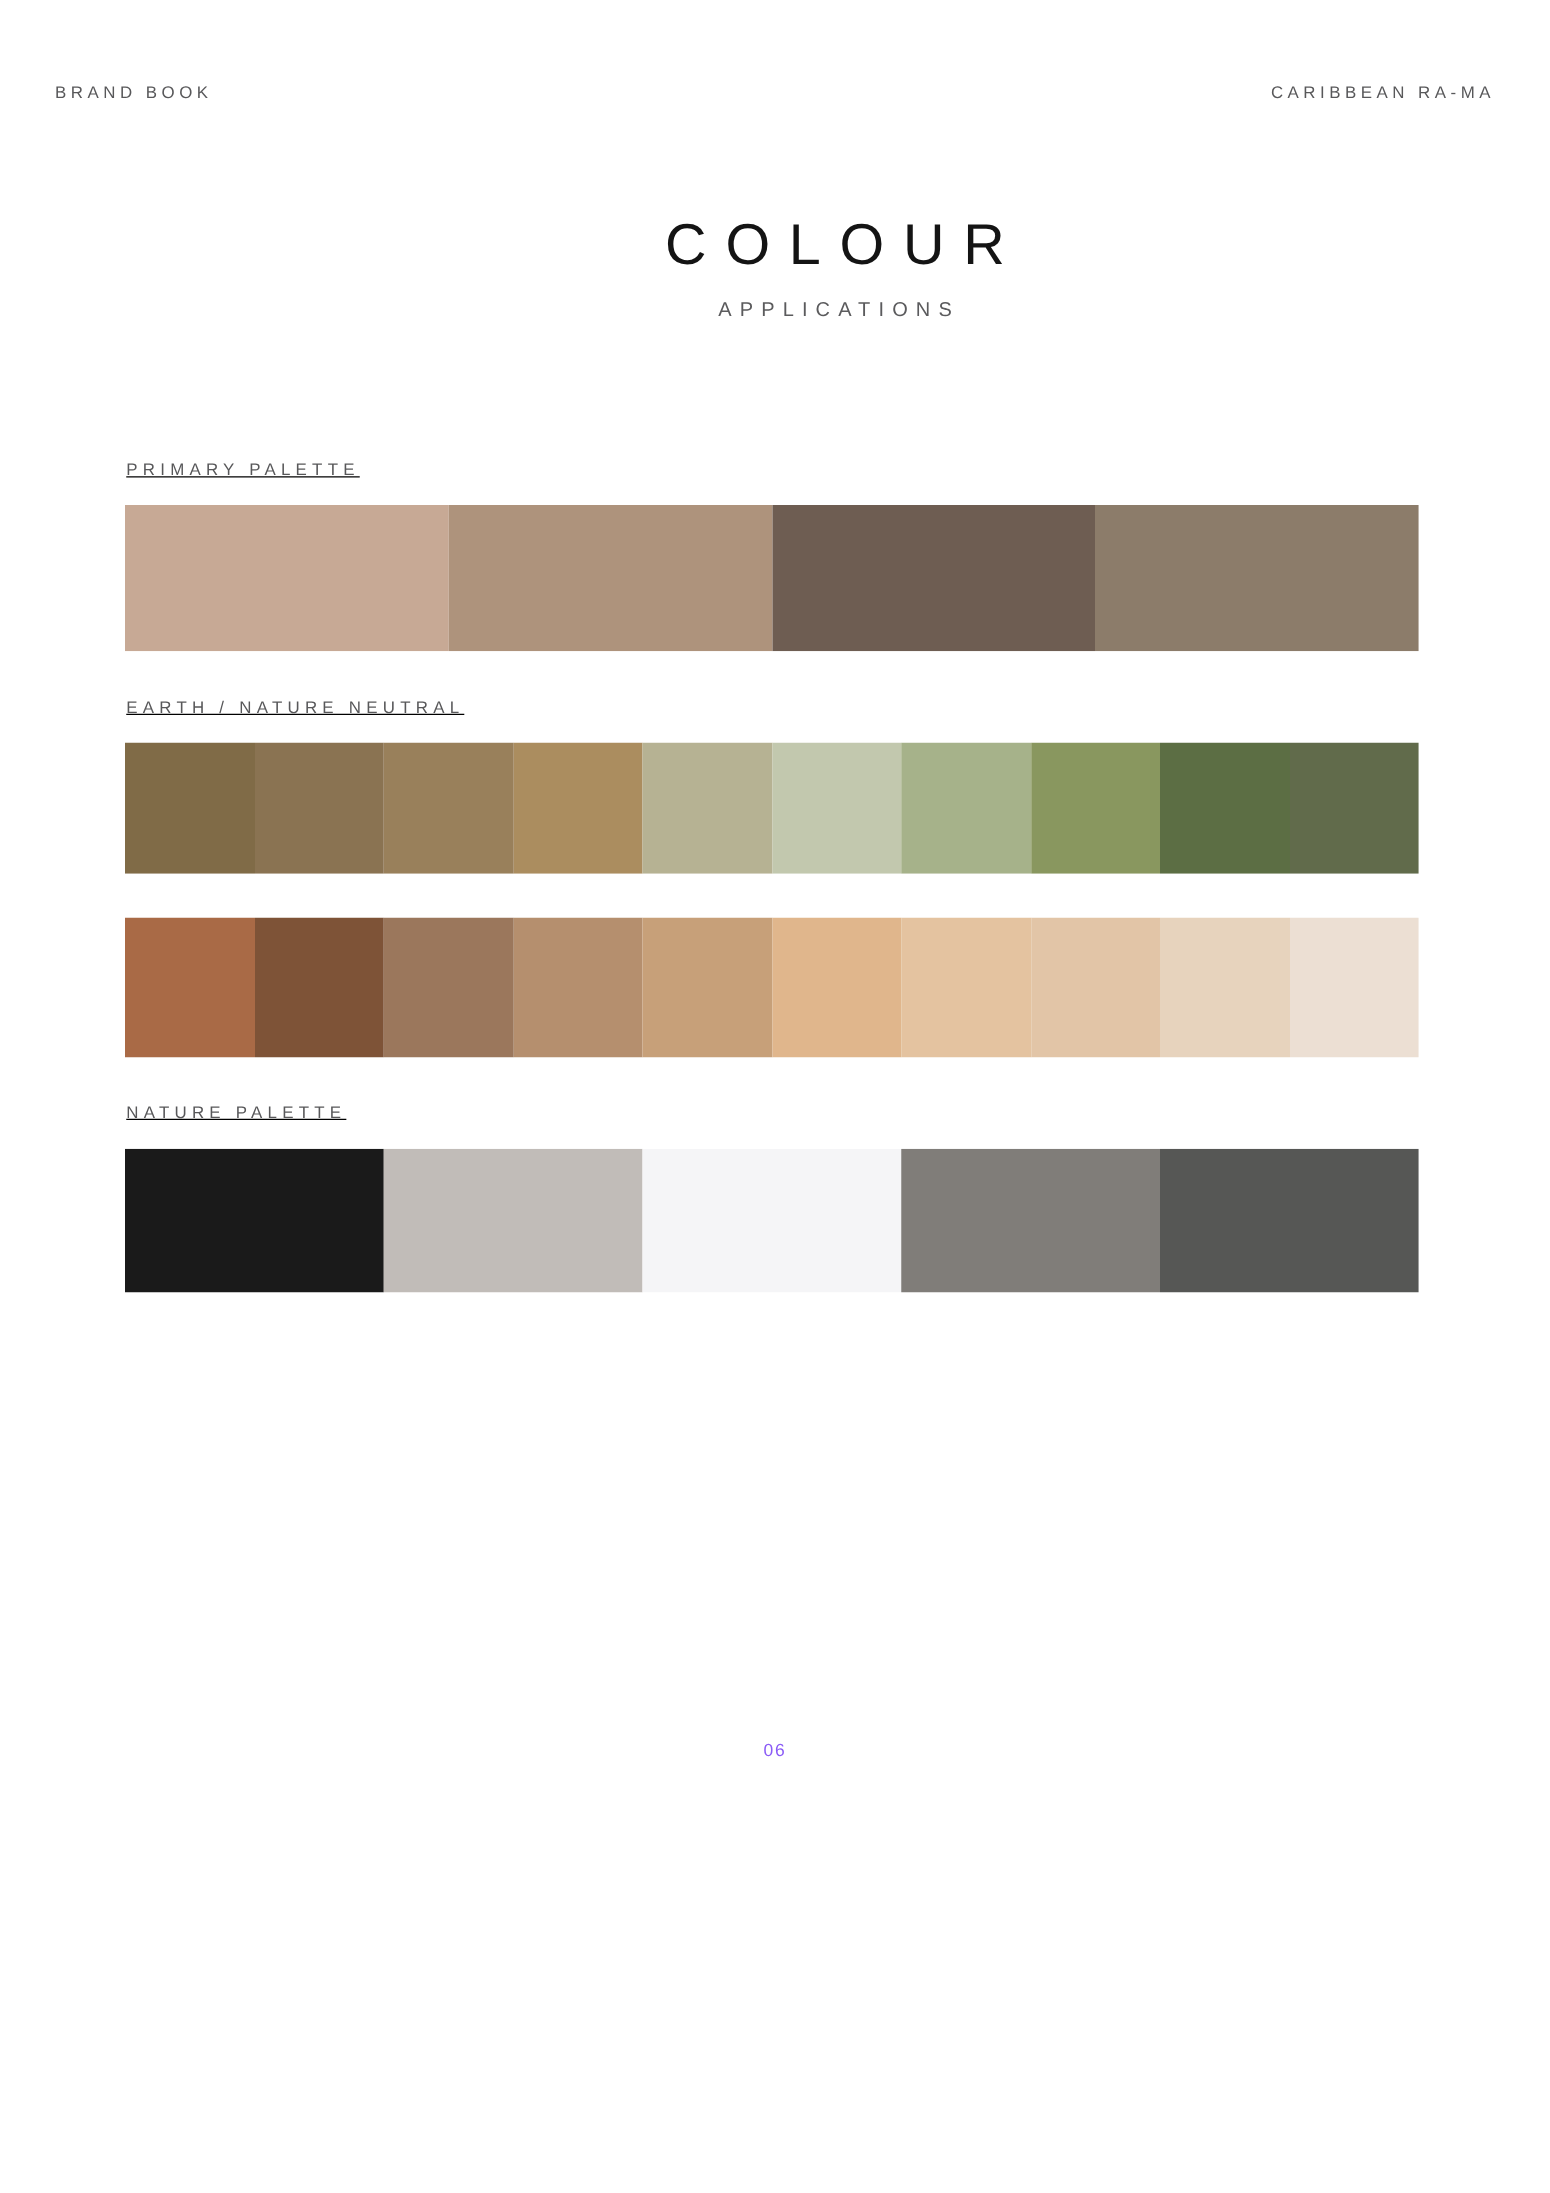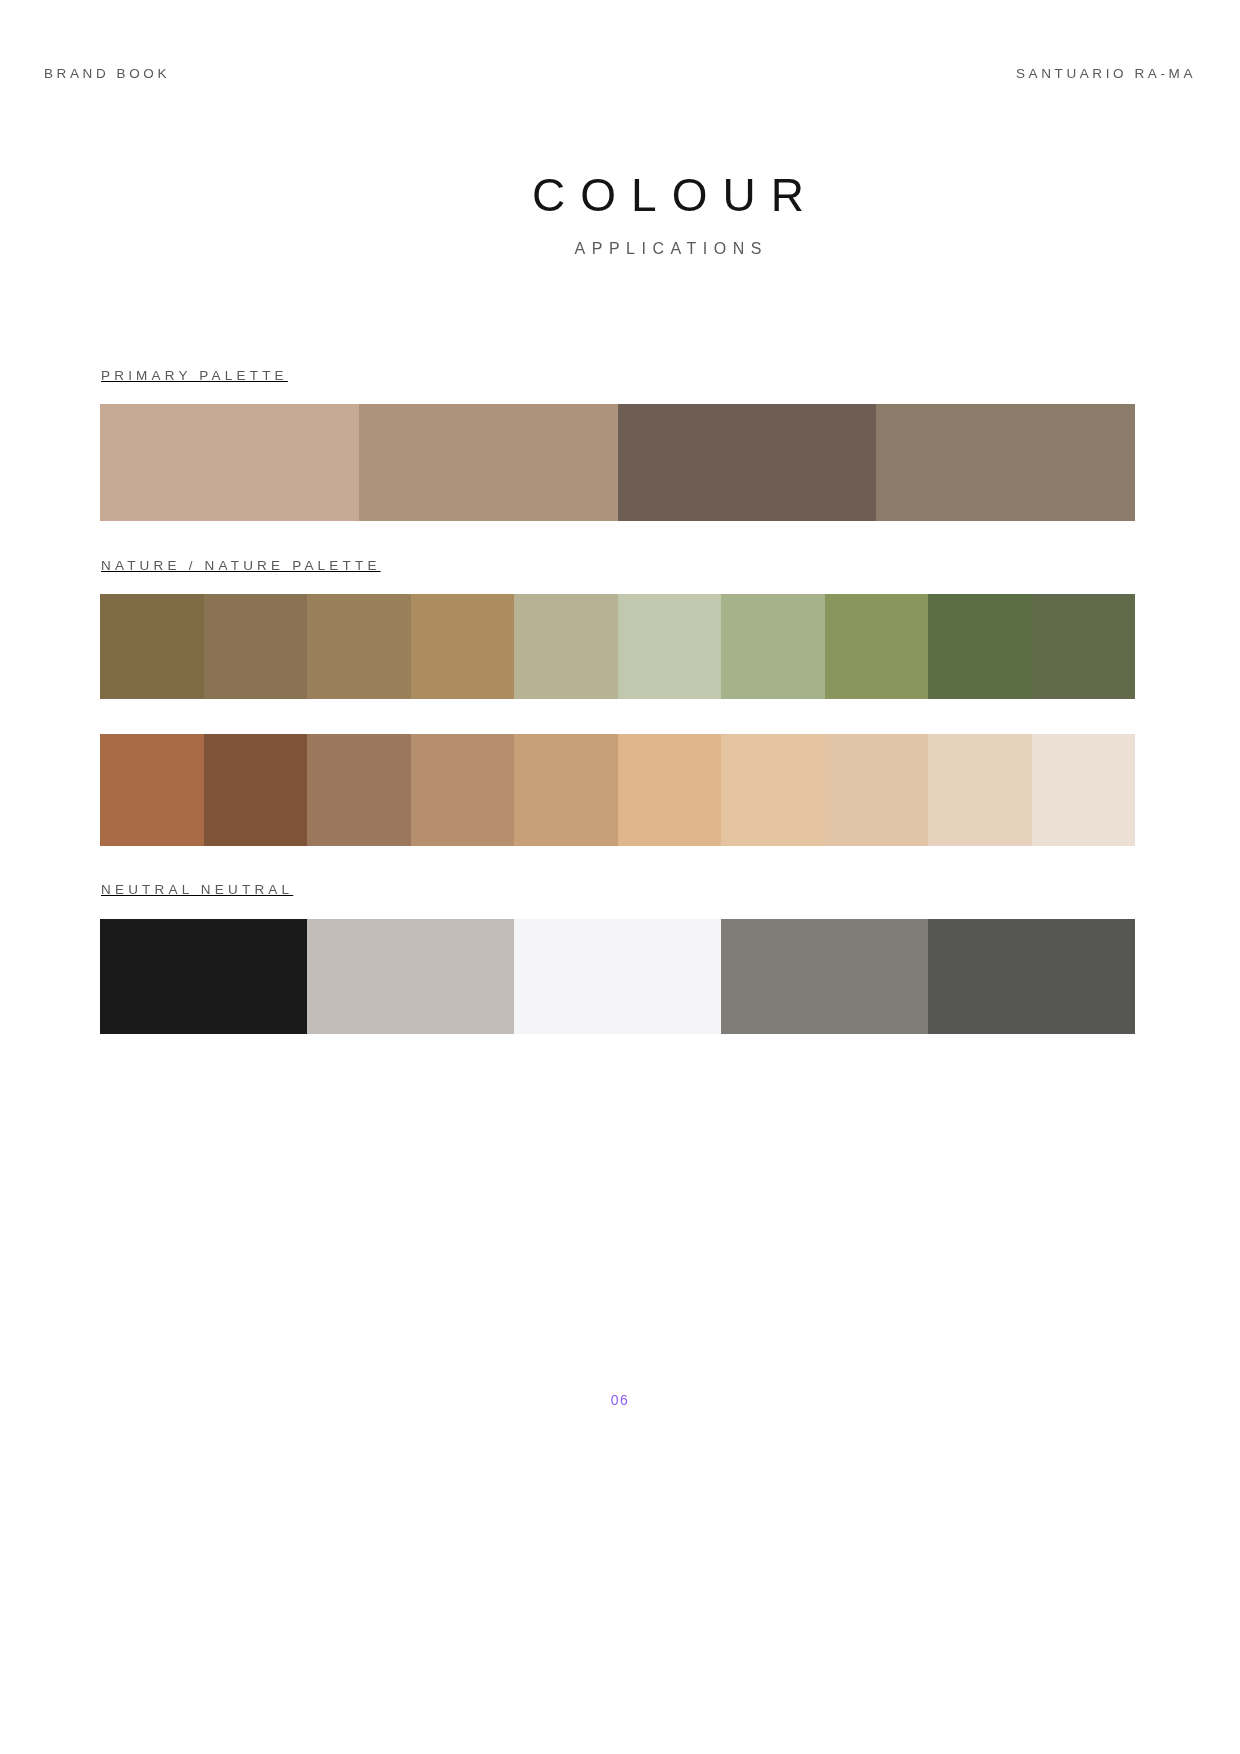--- a/index.html
+++ b/index.html
@@ -124,40 +124,40 @@
     font-weight: 400;
   }
 </style>
 </head>
 <body>
 
 <div class="page">
 
   <div class="header">
     <div class="header-left">BRAND BOOK</div>
-    <div class="header-right">SANTUARIO RA-MA</div>
+    <div class="header-right">CARIBBEAN RA-MA</div>
   </div>
 
   <div class="title-block">
     <div class="title-main">COLOUR</div>
     <div class="title-sub">APPLICATIONS</div>
   </div>
 
   <div class="palettes">
       <div class="palette-section">
         <div class="palette-label">PRIMARY PALETTE</div>
         <div class="swatch-row row-primary">
           <div class="swatch" style="background: rgb(199, 169, 149);"></div>
           <div class="swatch" style="background: rgb(174, 147, 124);"></div>
           <div class="swatch" style="background: rgb(110, 93, 82);"></div>
           <div class="swatch" style="background: rgb(140, 124, 106);"></div>
         </div>
       </div>
       <div class="palette-section">
-        <div class="palette-label">NATURE / NATURE PALETTE</div>
+        <div class="palette-label">EARTH / NATURE NEUTRAL</div>
         <div class="swatch-row row-earth">
           <div class="swatch" style="background: rgb(128, 107, 71);"></div>
           <div class="swatch" style="background: rgb(138, 115, 82);"></div>
           <div class="swatch" style="background: rgb(153, 128, 91);"></div>
           <div class="swatch" style="background: rgb(171, 141, 95);"></div>
           <div class="swatch" style="background: rgb(182, 178, 147);"></div>
           <div class="swatch" style="background: rgb(194, 200, 174);"></div>
           <div class="swatch" style="background: rgb(166, 178, 138);"></div>
           <div class="swatch" style="background: rgb(137, 151, 95);"></div>
           <div class="swatch" style="background: rgb(92, 110, 68);"></div>
@@ -172,21 +172,21 @@
           <div class="swatch" style="background: rgb(181, 143, 110);"></div>
           <div class="swatch" style="background: rgb(199, 160, 121);"></div>
           <div class="swatch" style="background: rgb(224, 182, 140);"></div>
           <div class="swatch" style="background: rgb(228, 195, 160);"></div>
           <div class="swatch" style="background: rgb(226, 197, 167);"></div>
           <div class="swatch" style="background: rgb(231, 211, 189);"></div>
           <div class="swatch" style="background: rgb(236, 223, 211);"></div>
         </div>
       </div>
       <div class="palette-section">
-        <div class="palette-label">NEUTRAL NEUTRAL</div>
+        <div class="palette-label">NATURE PALETTE</div>
         <div class="swatch-row row-neutral">
           <div class="swatch" style="background: rgb(26, 26, 26);"></div>
           <div class="swatch" style="background: rgb(193, 188, 184);"></div>
           <div class="swatch" style="background: rgb(245, 245, 247);"></div>
           <div class="swatch" style="background: rgb(128, 125, 121);"></div>
           <div class="swatch" style="background: rgb(86, 87, 85);"></div>
         </div>
       </div>
     </div>
 

